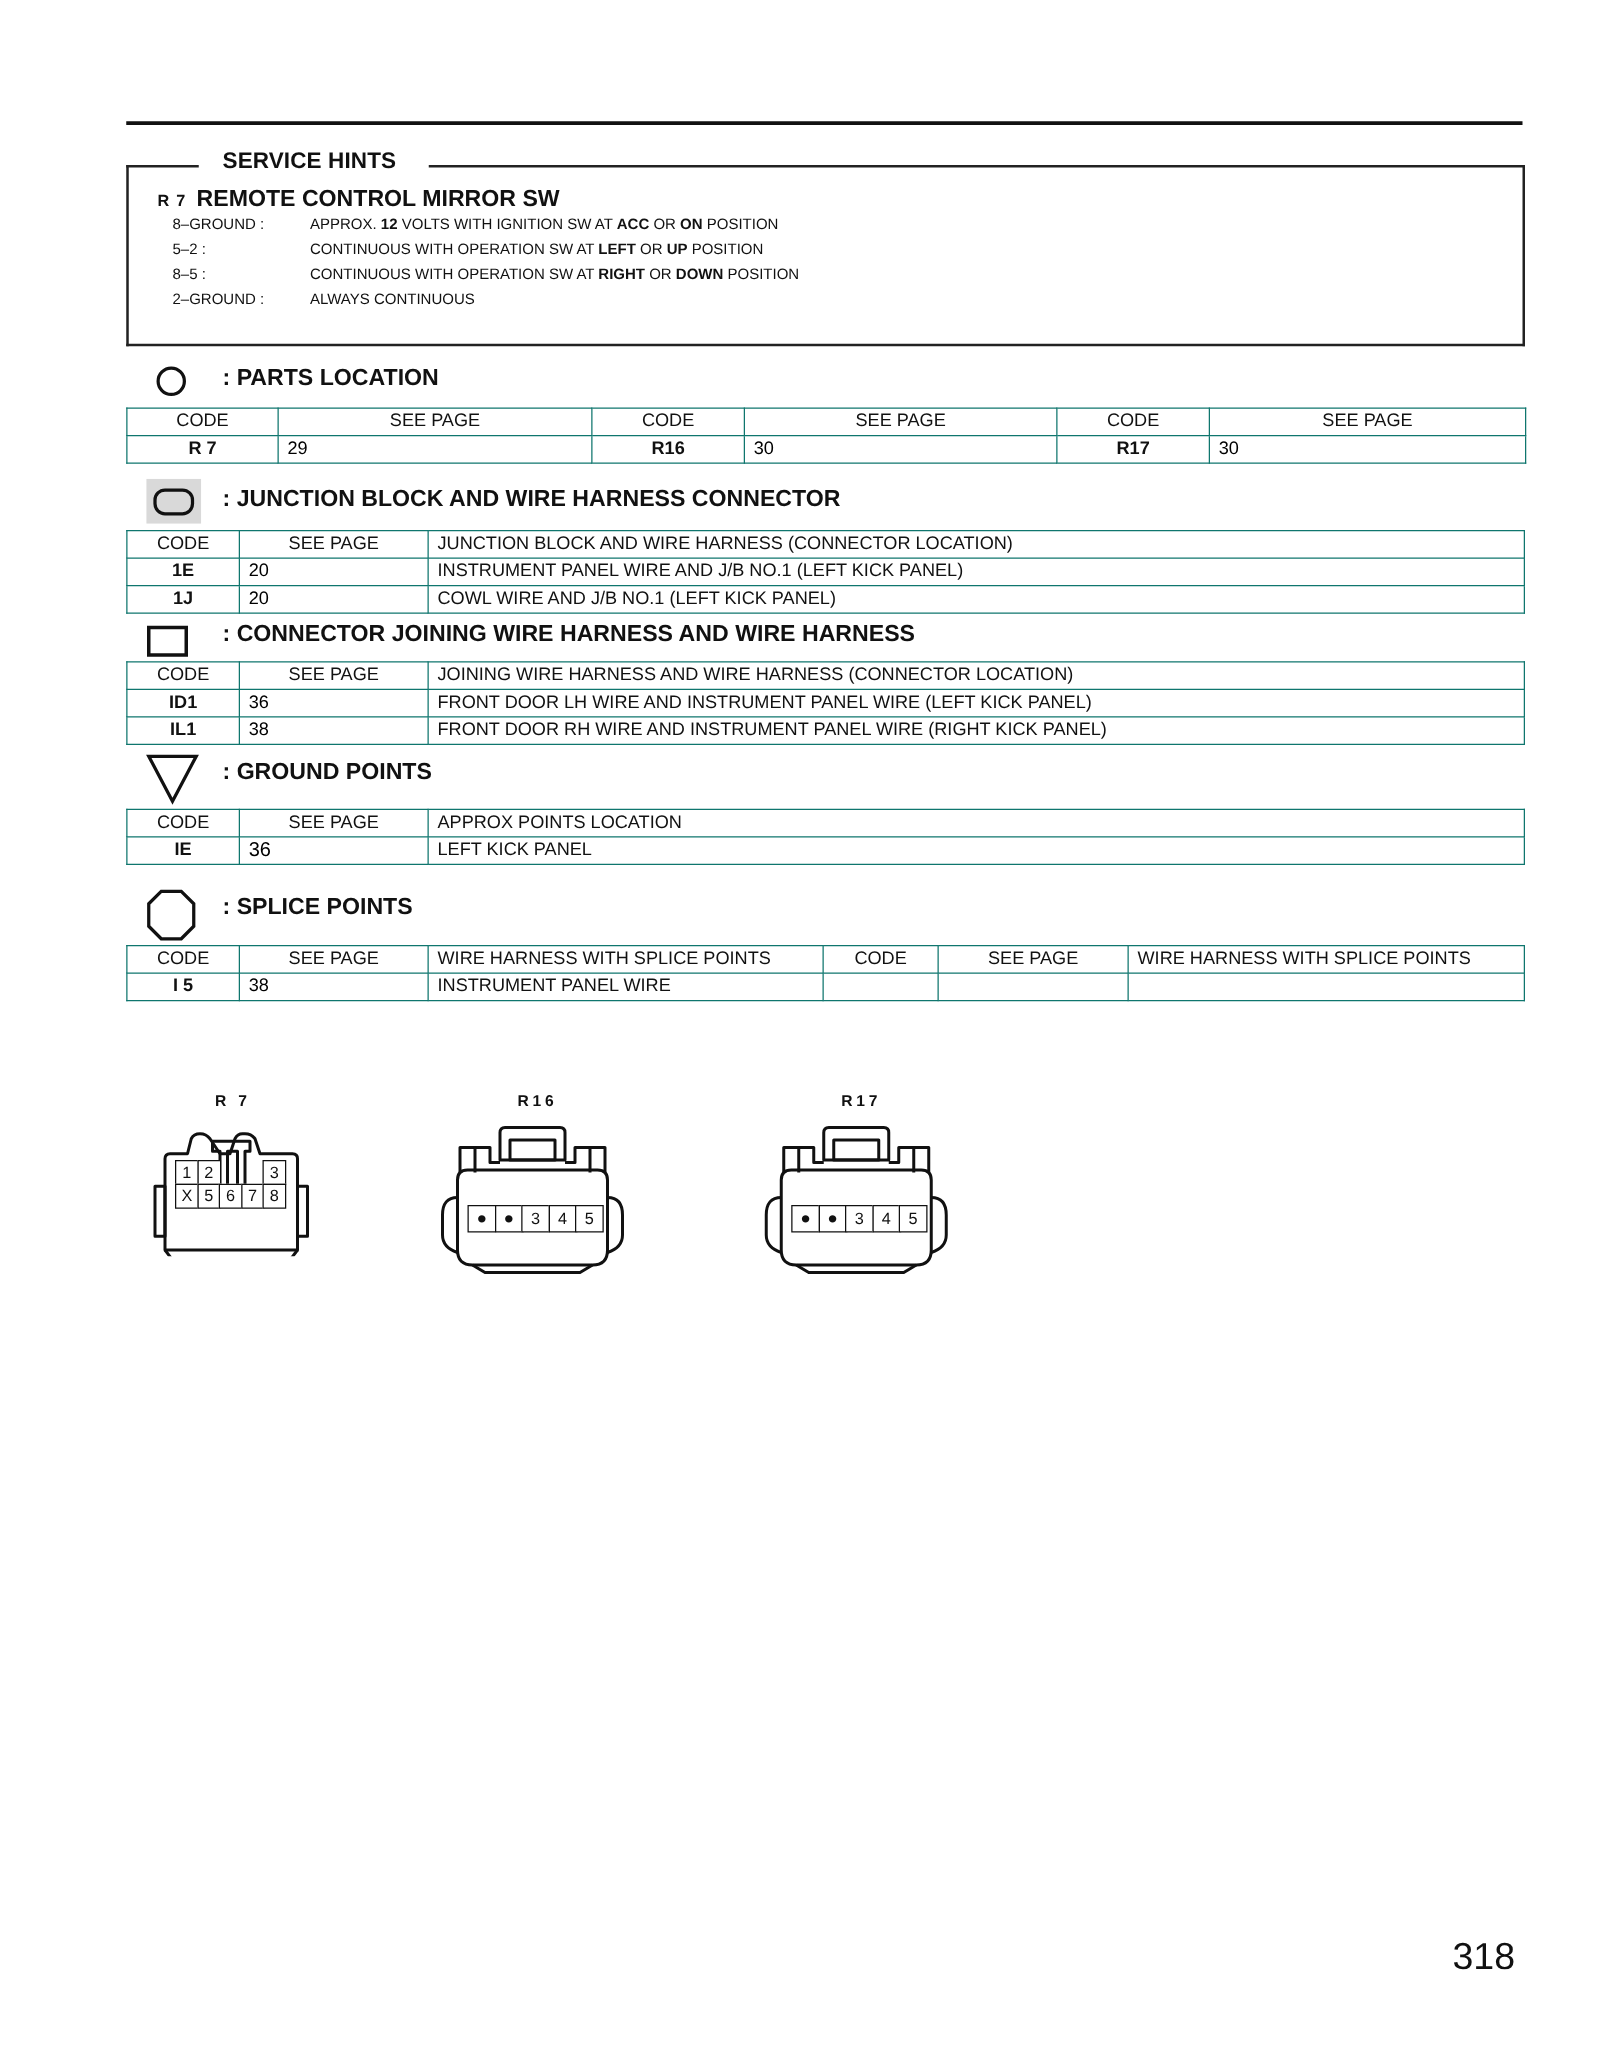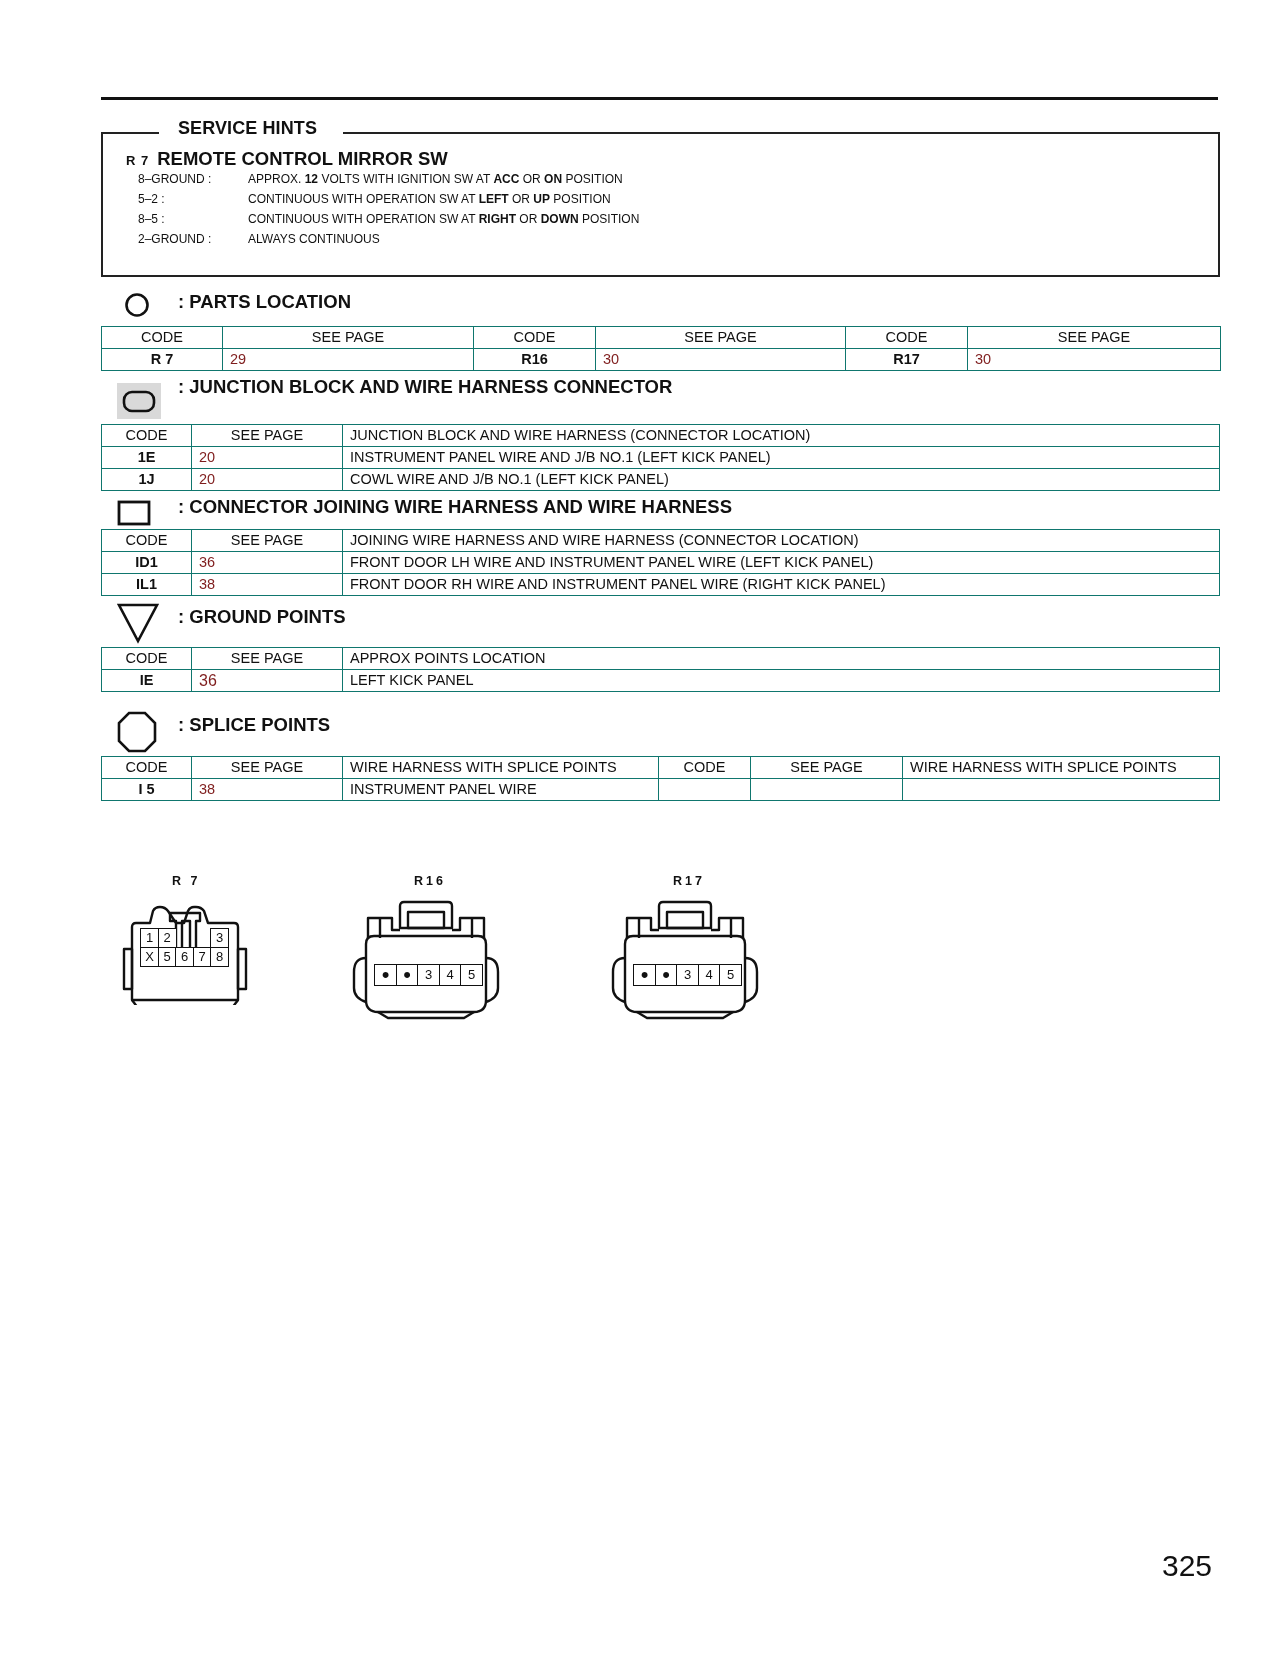--- a/index.html
+++ b/index.html
@@ -16,21 +16,21 @@
   .hints-sub .code { font-size: 13px; margin-right: 8px; letter-spacing: 1px; }
   .hint-line { left: 138px; font-size: 12px; white-space: nowrap; }
   .hint-line .lbl { display: inline-block; width: 110px; }
 
   .sec-head { font-weight: bold; font-size: 18.5px; left: 178px; }
 
   table.grid { position: absolute; border-collapse: collapse; table-layout: fixed; font-size: 14.5px; }
   table.grid td { border: 1px solid #0f766e; padding: 0 7px; height: 21px; line-height: 21px; white-space: nowrap; overflow: hidden; }
   table.grid td.c { text-align: center; }
   table.grid td.b { font-weight: bold; text-align: center; }
-  table.grid td.link { color: #7f1d1d; }
+  table.grid td.link { color: #000000; }
   table.grid td.link.big { font-size: 16px; }
 
   .icon { position: absolute; }
 
   .conn-label { font-weight: bold; font-size: 12.5px; letter-spacing: 3px; }
   .page-num { left: 1162px; top: 1549px; font-size: 30px; }
 </style>
 </head>
 <body>
 
@@ -80,21 +80,21 @@
     <td class="b">R17</td>
     <td class="link">30</td>
   </tr>
 </tbody>
   </table>
 
 <svg class="icon" style="left:117px;top:383px" width="44" height="36">
   <rect x="0" y="0" width="44" height="36" fill="#d9d9d9"></rect>
   <rect x="7" y="9" width="30" height="19" rx="8" ry="8" fill="none" stroke="#111" stroke-width="2.6"></rect>
 </svg>
-<div class="abs sec-head" style="top:376px">: JUNCTION BLOCK AND WIRE HARNESS CONNECTOR</div>
+<div class="abs sec-head" style="top:388px">: JUNCTION BLOCK AND WIRE HARNESS CONNECTOR</div>
 <table class="grid" style="left:101px;top:424px;width:1119px">
   <colgroup>
       <col style="width:90px">
       <col style="width:151px">
       <col>
     </colgroup>
   <tbody>
       <tr>
     <td class="c">CODE</td>
     <td class="c">SEE PAGE</td>
@@ -259,13 +259,13 @@
   </g>
 </svg>
 <div id="r17-pins" class="abs" style="left:633px;top:964px">
     <div style="position: absolute; width: 23px; height: 22px; border: 1.5px solid rgb(17, 17, 17); box-sizing: border-box; text-align: center; line-height: 19px; background: rgb(255, 255, 255); font-size: 22px; left: 0px; top: 0px;">•</div>
     <div style="position: absolute; width: 23px; height: 22px; border: 1.5px solid rgb(17, 17, 17); box-sizing: border-box; text-align: center; line-height: 19px; background: rgb(255, 255, 255); font-size: 22px; left: 21.5px; top: 0px;">•</div>
     <div style="position: absolute; width: 23px; height: 22px; border: 1.5px solid rgb(17, 17, 17); box-sizing: border-box; text-align: center; line-height: 19px; font-size: 13px; background: rgb(255, 255, 255); left: 43px; top: 0px;">3</div>
     <div style="position: absolute; width: 23px; height: 22px; border: 1.5px solid rgb(17, 17, 17); box-sizing: border-box; text-align: center; line-height: 19px; font-size: 13px; background: rgb(255, 255, 255); left: 64.5px; top: 0px;">4</div>
     <div style="position: absolute; width: 23px; height: 22px; border: 1.5px solid rgb(17, 17, 17); box-sizing: border-box; text-align: center; line-height: 19px; font-size: 13px; background: rgb(255, 255, 255); left: 86px; top: 0px;">5</div>
   </div>
 
-<div class="abs page-num">325</div>
+<div class="abs page-num">318</div>
 
 </body></html>

